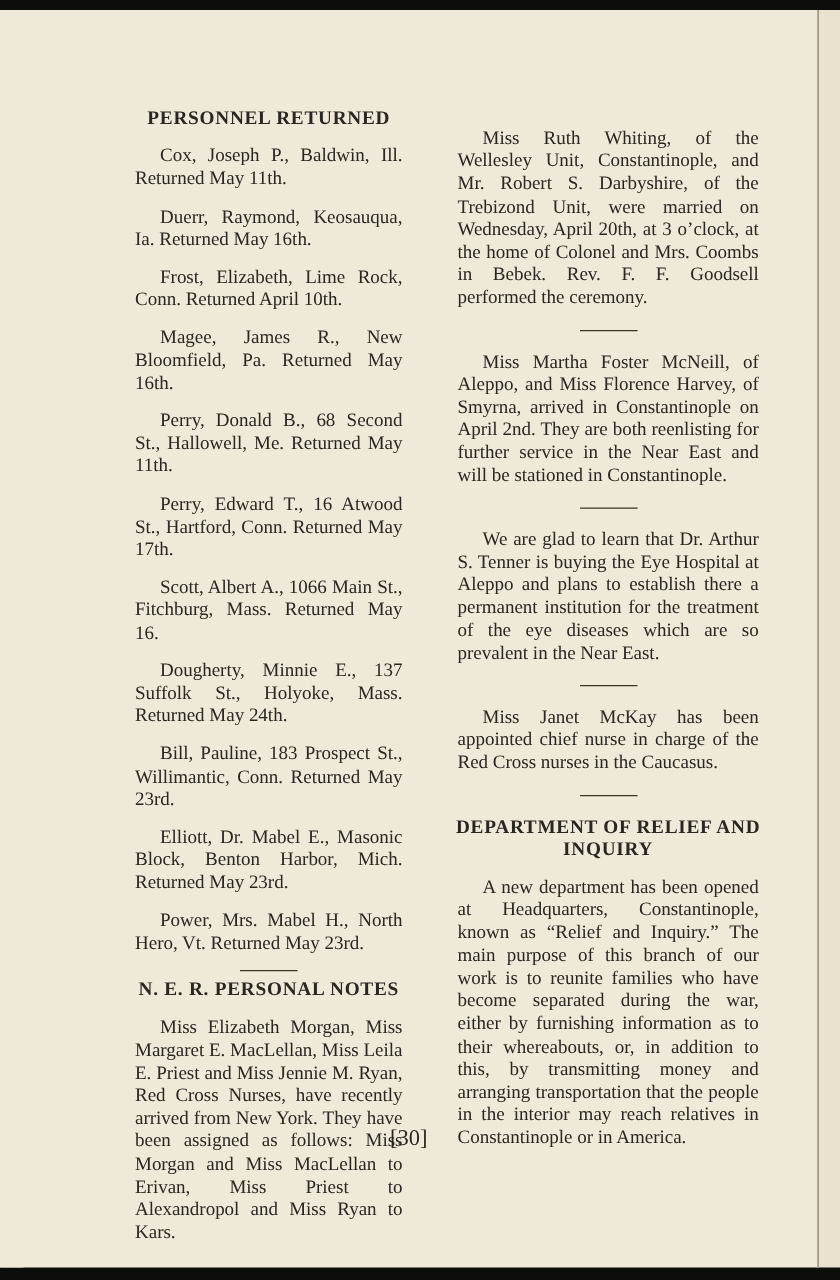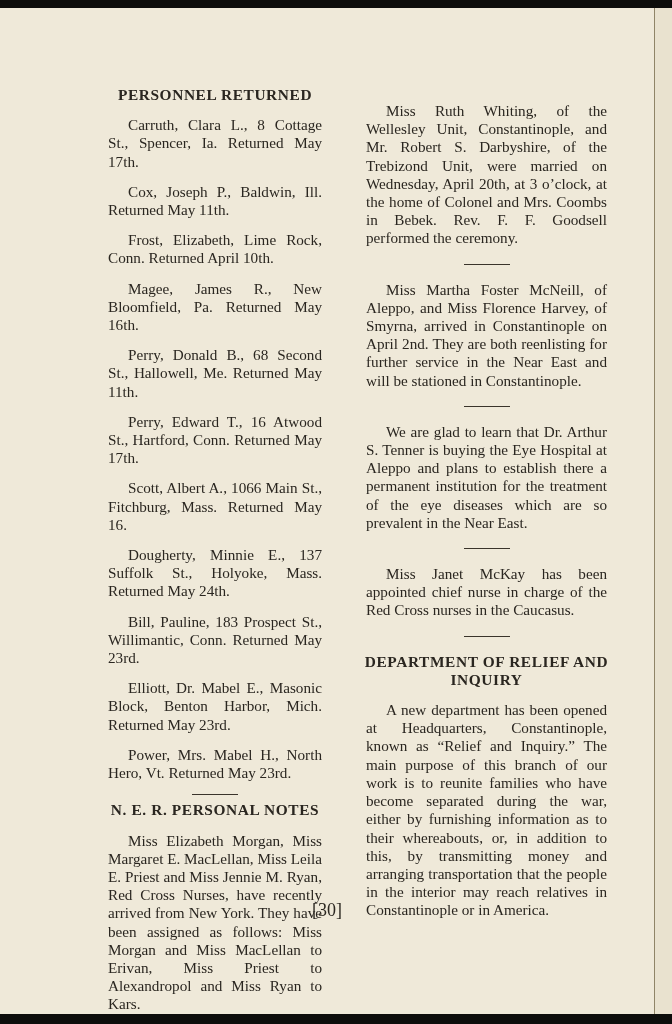--- a/index.html
+++ b/index.html
@@ -35,22 +35,22 @@
 </head>
 <body>
 
 <div class="spine"></div>
 <div class="page"></div>
 <div class="next-page"></div>
 
 <div class="col col-left">
   <h2 class="heading">PERSONNEL RETURNED</h2>
   <div>
-    <p class="para">Carruth, Clara L., 8 Cottage St., Spencer, Ia. Returned May 17th.</p>
     <p class="para">Cox, Joseph P., Baldwin, Ill. Returned May 11th.</p>
+    <p class="para">Duerr, Raymond, Keosauqua, Ia. Returned May 16th.</p>
     <p class="para">Frost, Elizabeth, Lime Rock, Conn. Returned April 10th.</p>
     <p class="para">Magee, James R., New Bloomfield, Pa. Returned May 16th.</p>
     <p class="para">Perry, Donald B., 68 Second St., Hallowell, Me. Returned May 11th.</p>
     <p class="para">Perry, Edward T., 16 Atwood St., Hartford, Conn. Returned May 17th.</p>
     <p class="para">Scott, Albert A., 1066 Main St., Fitchburg, Mass. Returned May 16.</p>
     <p class="para">Dougherty, Minnie E., 137 Suffolk St., Holyoke, Mass. Returned May 24th.</p>
     <p class="para">Bill, Pauline, 183 Prospect St., Willimantic, Conn. Returned May 23rd.</p>
     <p class="para">Elliott, Dr. Mabel E., Masonic Block, Benton Harbor, Mich. Returned May 23rd.</p>
     <p class="para">Power, Mrs. Mabel H., North Hero, Vt. Returned May 23rd.</p>
   </div>

